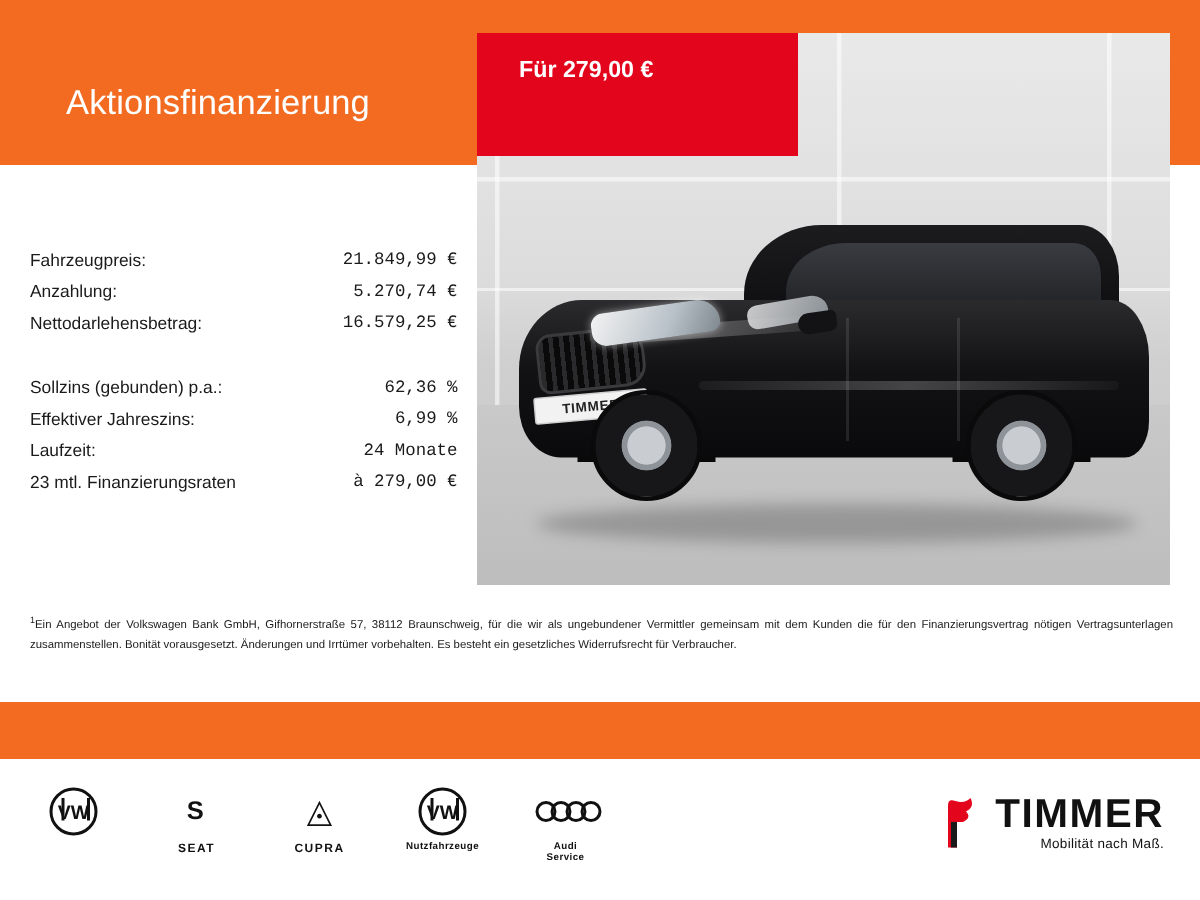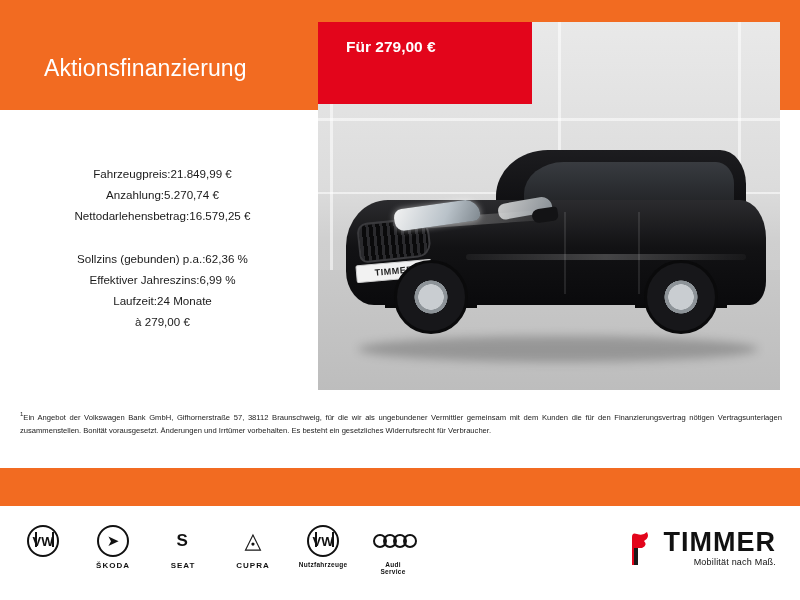--- a/index.html
+++ b/index.html
@@ -195,28 +195,28 @@
   .promo-sup { font-size: 9px; vertical-align: super; }
 
   
   .table {
     position: absolute;
     left: 20px; top: 163px;
     width: 285px;
   }
   .row {
     display: flex;
-    justify-content: center;
+    justify-content: space-between;
     font-size: 11.6px;
     color: #1a1a1a;
     line-height: 21px;
     white-space: nowrap;
   }
   .row .label { text-align: left; }
-  .row .value { text-align: right; }
+  .row .value { text-align: right; font-family: Liberation Mono, monospace; }
   .spacer { height: 22px; }
 
   
   .footnote {
     position: absolute;
     left: 20px; top: 408px;
     width: 762px;
     font-size: 7.6px;
     line-height: 13px;
     color: #1a1a1a;
@@ -392,42 +392,37 @@
     </div>
     <div class="row">
       <span class="label">Effektiver Jahreszins:</span>
       <span class="value">6,99 %</span>
     </div>
     <div class="row">
       <span class="label">Laufzeit:</span>
       <span class="value">24 Monate</span>
     </div>
     <div class="row">
+      <span class="label">23 mtl. Finanzierungsraten</span>
       <span class="value">à 279,00 €</span>
     </div>
   </div>
 
   <div class="footnote">
     <sup>1</sup><span>Ein Angebot der Volkswagen Bank GmbH, Gifhornerstraße 57, 38112 Braunschweig, für die wir als ungebundener Vermittler gemeinsam mit dem Kunden die für den Finanzierungsvertrag nötigen Vertragsunterlagen zusammenstellen. Bonität vorausgesetzt. Änderungen und Irrtümer vorbehalten. Es besteht ein gesetzliches Widerrufsrecht für Verbraucher.</span>
   </div>
 
   <div class="bottom-band"></div>
 
   <div class="brands">
     <div class="brand">
       <div class="brand-mark">
           <div class="vw-logo"></div>
         </div>
       <div class="brand-name"></div>
-    </div>
-    <div class="brand">
-      <div class="brand-mark">
-          <div class="skoda-logo"></div>
-        </div>
-      <div class="brand-name">ŠKODA</div>
     </div>
     <div class="brand">
       <div class="brand-mark">
           <span class="seat-mark">S</span>
         </div>
       <div class="brand-name">SEAT</div>
     </div>
     <div class="brand">
       <div class="brand-mark">
           <span class="cupra-mark">◬</span>

